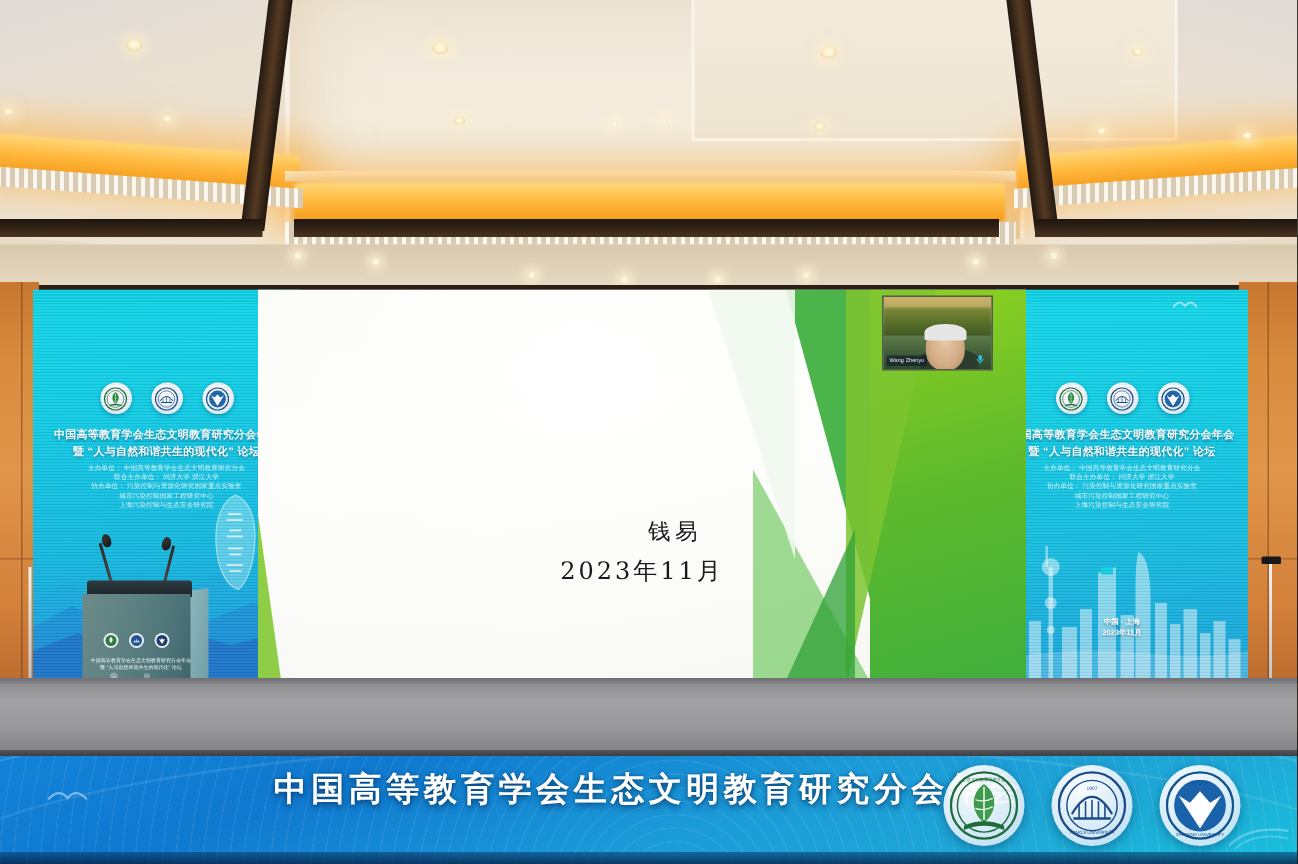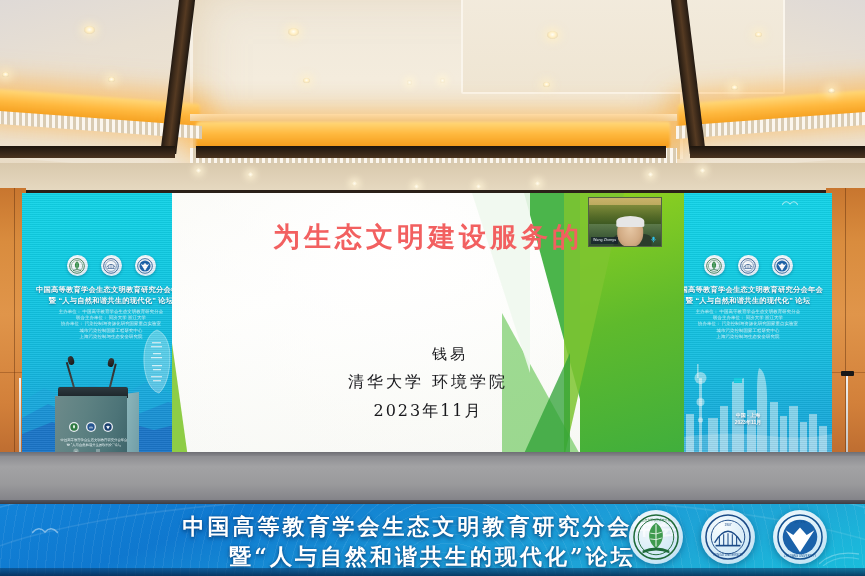--- a/index.html
+++ b/index.html
@@ -424,26 +424,24 @@
       <div class="screen-shine"></div>
 
       <div class="geo geo-a"></div>
       <div class="geo geo-c"></div>
       <div class="geo geo-b"></div>
       <div class="geo geo-d"></div>
       <div class="geo geo-f"></div>
       <div class="geo geo-e"></div>
 
       <div class="slide-title">
-        <div>为生态文明建设服务的</div>
       </div>
 
       <div class="slide-meta">
         <div class="meta-name">钱易</div>
-        <div class="meta-org">清华大学 环境学院</div>
         <div class="meta-date">2023年11月</div>
       </div>
     </div>
 
     <div class="geo-left"></div>
   </div>
 
   <div class="vidcall">
     <div class="vc-sky"></div>
     <div class="vc-trees"></div>
@@ -523,21 +521,20 @@
     <svg class="banner-bird" viewBox="0 0 26 12">
       <path d="M0 9 Q7 1 13 8 Q19 1 26 9" fill="none" stroke="rgba(255,255,255,.45)" stroke-width="1.6"></path>
     </svg>
     <svg class="banner-bird2" viewBox="0 0 40 18">
       <path d="M0 16 Q14 2 40 6" fill="none" stroke="rgba(255,255,255,.3)" stroke-width="1.4"></path>
       <path d="M4 18 Q18 6 40 11" fill="none" stroke="rgba(255,255,255,.22)" stroke-width="1.2"></path>
     </svg>
 
     <div class="banner-text">
       <div>中国高等教育学会生态文明教育研究分会年会</div>
-      <div>暨“人与自然和谐共生的现代化”论坛</div>
     </div>
 
     <div class="banner-logos">
       <div class="blogo">
         <svg viewBox="0 0 48 48">
           <circle cx="24" cy="24" r="23" fill="none" stroke="#1f6b3a" stroke-width="1.6"></circle>
           <circle cx="24" cy="24" r="18.5" fill="none" stroke="#1f6b3a" stroke-width="1"></circle>
           <path d="M24 9 C33 15 34 28 24 36 C14 28 15 15 24 9 Z" fill="#3f9a4e"></path>
           <path d="M24 11 L24 34" stroke="#eaf7ec" stroke-width="1.1"></path>
           <path d="M18 20 Q24 22 30 19" fill="none" stroke="#eaf7ec" stroke-width=".9"></path>

